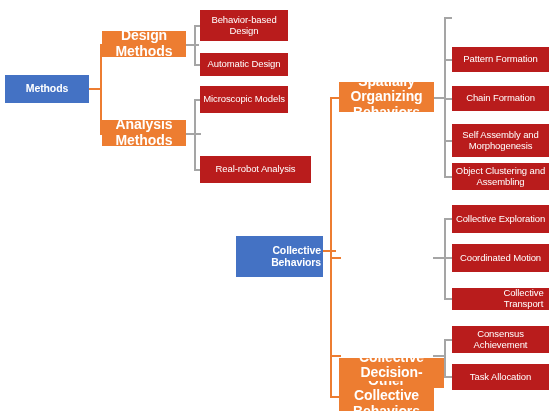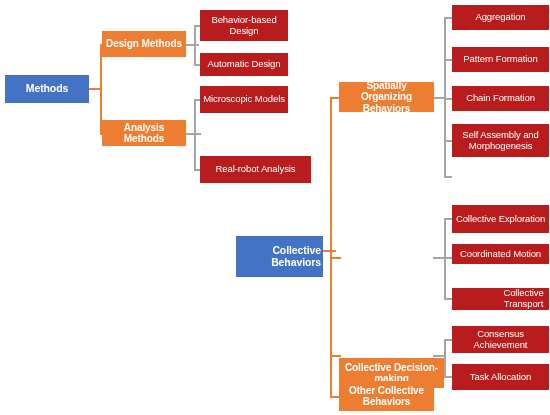--- a/index.html
+++ b/index.html
@@ -35,21 +35,21 @@
     display: block;
     width: 100%;
   }
   .root {
     background: #4472C4;
     font-size: 10.5px;
     font-weight: bold;
   }
   .branch {
     background: #ED7D31;
-    font-size: 10px;
+    font-size: 14px;
     font-weight: bold;
   }
   .leaf {
     background: #b91c1c;
     font-size: 9.5px;
     font-weight: normal;
   }
   .conn {
     position: absolute;
     background: #A5A5A5;
@@ -146,42 +146,42 @@
 
   <div class="node leaf" style="left:200px; top:86px; width:88px; height:27px;">
     <span class="lbl">Microscopic Models</span>
   </div>
 
 
   <div class="node leaf" style="left:200px; top:156px; width:111px; height:27px;">
     <span class="lbl">Real-robot Analysis</span>
   </div>
 
-  <div class="node leaf" style="left:452px; top:5px; width:97px; height:25px;">
-    <span class="lbl">Aggregation</span>
-  </div>
 
   <div class="node leaf" style="left:452px; top:47px; width:97px; height:25px;">
     <span class="lbl">Pattern Formation</span>
   </div>
 
   <div class="node leaf" style="left:452px; top:86px; width:97px; height:25px;">
     <span class="lbl">Chain Formation</span>
   </div>
 
   <div class="node leaf" style="left:452px; top:124px; width:97px; height:33px;">
     <span class="lbl">Self Assembly and Morphogenesis</span>
   </div>
 
+  <div class="node leaf" style="left:452px; top:163px; width:97px; height:27px;">
+    <span class="lbl">Object Clustering and Assembling</span>
+  </div>
 
   <div class="node leaf" style="left:452px; top:205px; width:97px; height:28px;">
     <span class="lbl">Collective Exploration</span>
   </div>
 
-  <div class="node leaf" style="left:452px; top:244px; width:97px; height:20px;">
+  <div class="node leaf" style="left:452px; top:244px; width:97px; height:28px;">
     <span class="lbl">Coordinated Motion</span>
   </div>
 
   <div class="node leaf" style="left:452px; top:288px; width:97px; height:22px;padding-left:48px;">
     <span class="lbl">Collective Transport</span>
   </div>
 
   <div class="node leaf" style="left:452px; top:326px; width:97px; height:27px;">
     <span class="lbl">Consensus Achievement</span>
   </div>

